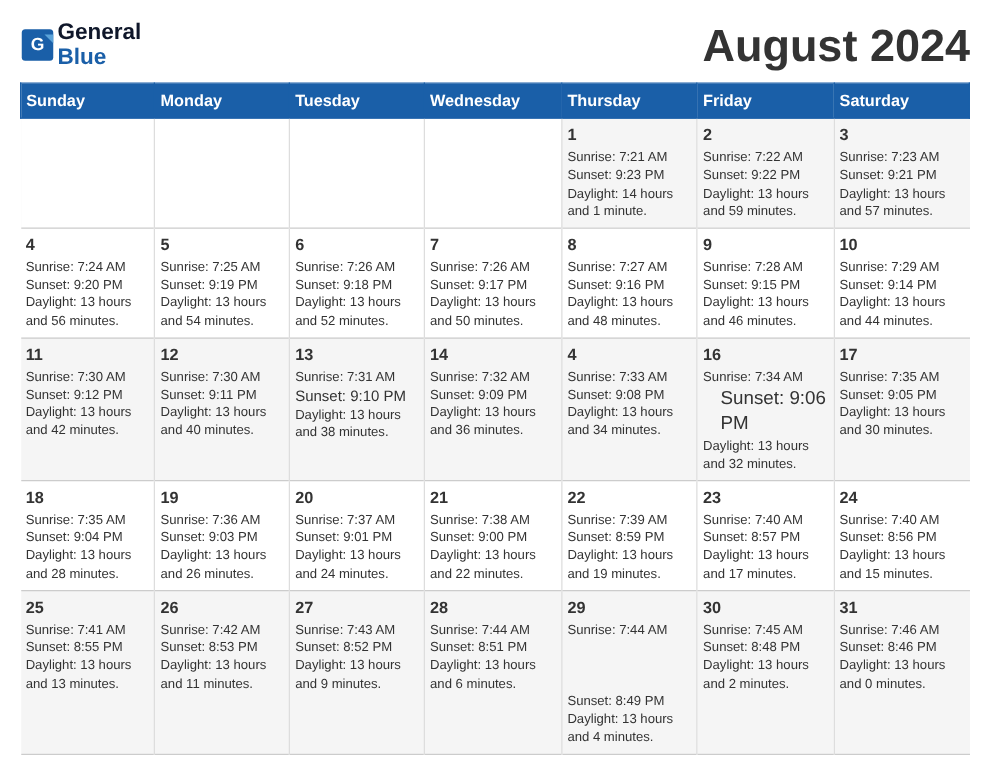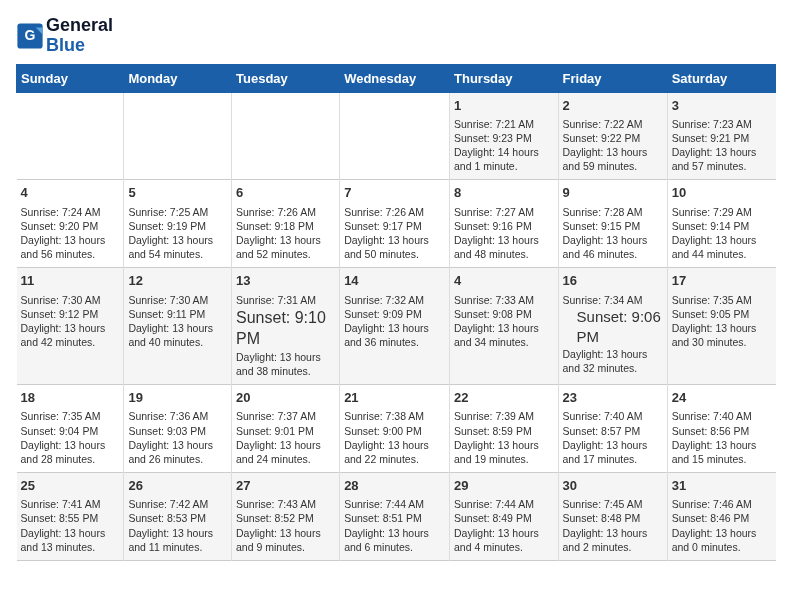--- a/index.html
+++ b/index.html
@@ -97,20 +97,21 @@
       <polygon points="28,8 38,8 38,18" fill="#5ba3d9"></polygon>
     </svg>
     <div>
       <div class="logo-text">
         <span>General</span><br>
         <span style="color:#1a5fa8">Blue</span>
       </div>
     </div>
   </div>
   <div class="title-block">
+    <div class="month-year">August 2024</div>
   </div>
 </div>
 
 <table>
   <thead>
     <tr>
     <th>Sunday</th>
         <th>Monday</th>
         <th>Tuesday</th>
         <th>Wednesday</th>
@@ -197,21 +198,21 @@
         </td>
         <td>
           <div class="day-num">12</div>
           <div style="font-size: 10.5px; line-height: 1.35;">Sunrise: 7:30 AM</div>
           <div style="font-size: 10.5px; line-height: 1.35;">Sunset: 9:11 PM</div>
           <div style="font-size: 10.5px; line-height: 1.35;">Daylight: 13 hours and 40 minutes.</div>
         </td>
         <td>
           <div class="day-num">13</div>
           <div style="font-size: 10.5px; line-height: 1.35;">Sunrise: 7:31 AM</div>
-          <div style="font-size: 16px; line-height: 1.35;">Sunset: 9:10 PM</div>
+          <div style="font-size: 12px; line-height: 1.35;">Sunset: 9:10 PM</div>
           <div style="font-size: 10.5px; line-height: 1.35;">Daylight: 13 hours and 38 minutes.</div>
         </td>
         <td>
           <div class="day-num">14</div>
           <div style="font-size: 10.5px; line-height: 1.35;">Sunrise: 7:32 AM</div>
           <div style="font-size: 10.5px; line-height: 1.35;">Sunset: 9:09 PM</div>
           <div style="font-size: 10.5px; line-height: 1.35;">Daylight: 13 hours and 36 minutes.</div>
         </td>
         <td>
           <div class="day-num">4</div>
@@ -297,21 +298,21 @@
         </td>
         <td>
           <div class="day-num">28</div>
           <div style="font-size: 10.5px; line-height: 1.35;">Sunrise: 7:44 AM</div>
           <div style="font-size: 10.5px; line-height: 1.35;">Sunset: 8:51 PM</div>
           <div style="font-size: 10.5px; line-height: 1.35;">Daylight: 13 hours and 6 minutes.</div>
         </td>
         <td>
           <div class="day-num">29</div>
           <div style="font-size: 10.5px; line-height: 1.35;">Sunrise: 7:44 AM</div>
-          <div style="font-size: 10.5px; line-height: 1.35;">Sunset: 8:49 PM</div>
+          <div style="font-size: 10.5px; line-height: 1.35; margin-top: 43px;">Sunset: 8:49 PM</div>
           <div style="font-size: 10.5px; line-height: 1.35;">Daylight: 13 hours and 4 minutes.</div>
         </td>
         <td>
           <div class="day-num">30</div>
           <div style="font-size: 10.5px; line-height: 1.35;">Sunrise: 7:45 AM</div>
           <div style="font-size: 10.5px; line-height: 1.35;">Sunset: 8:48 PM</div>
           <div style="font-size: 10.5px; line-height: 1.35;">Daylight: 13 hours and 2 minutes.</div>
         </td>
         <td>
           <div class="day-num">31</div>

